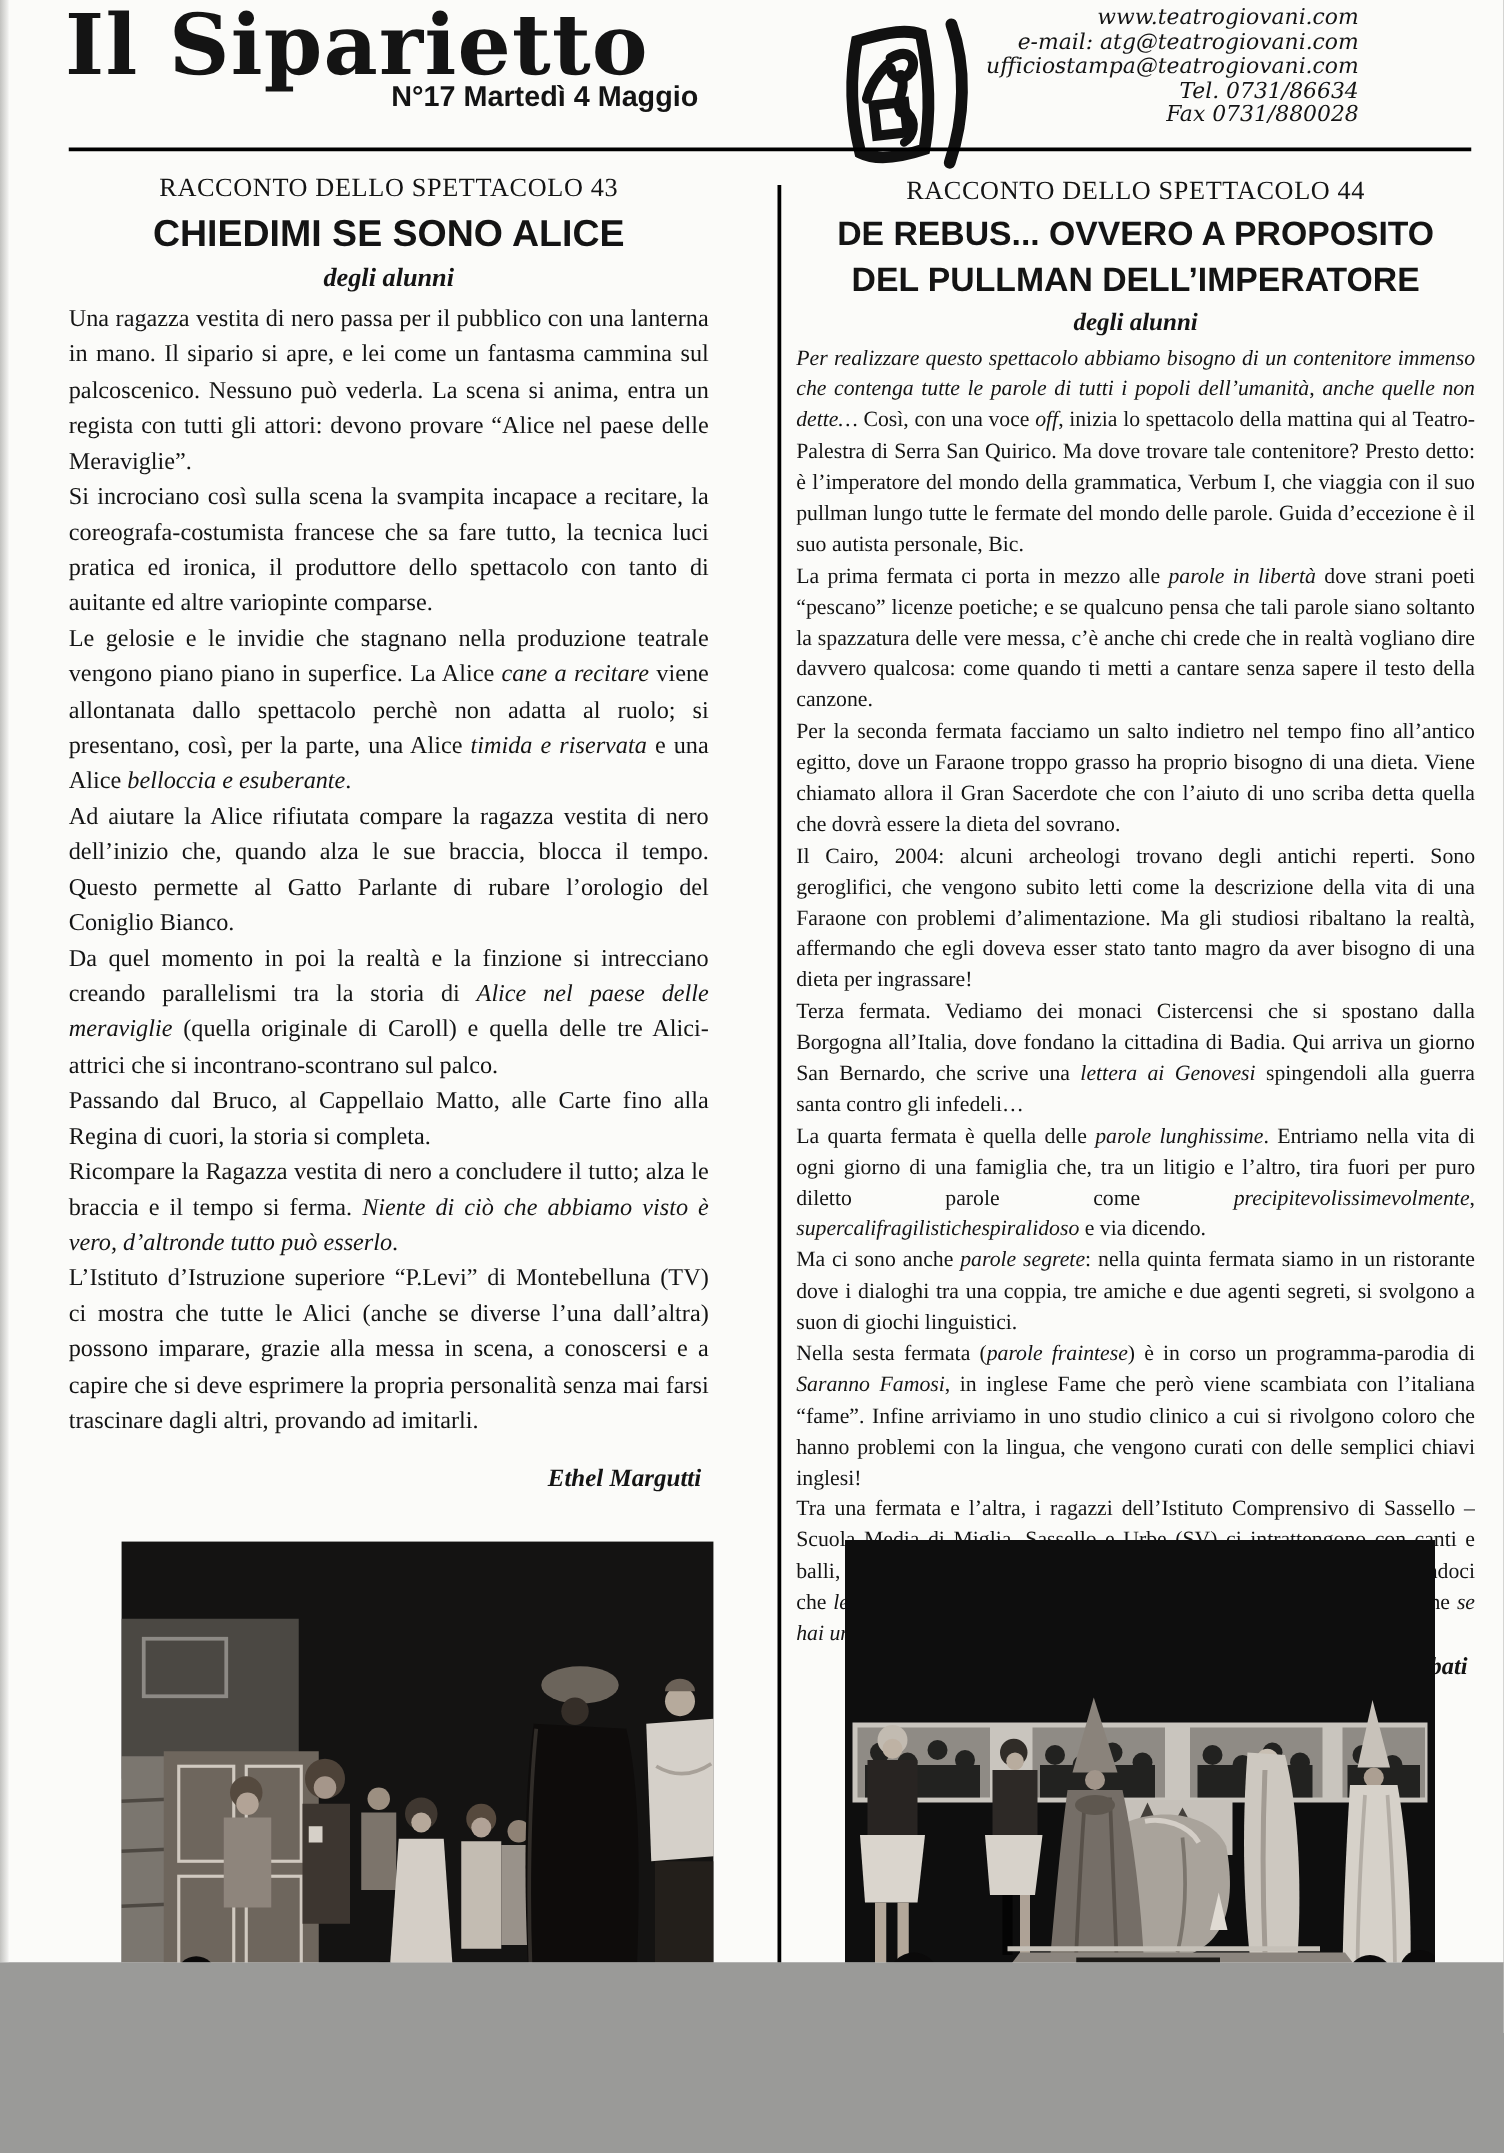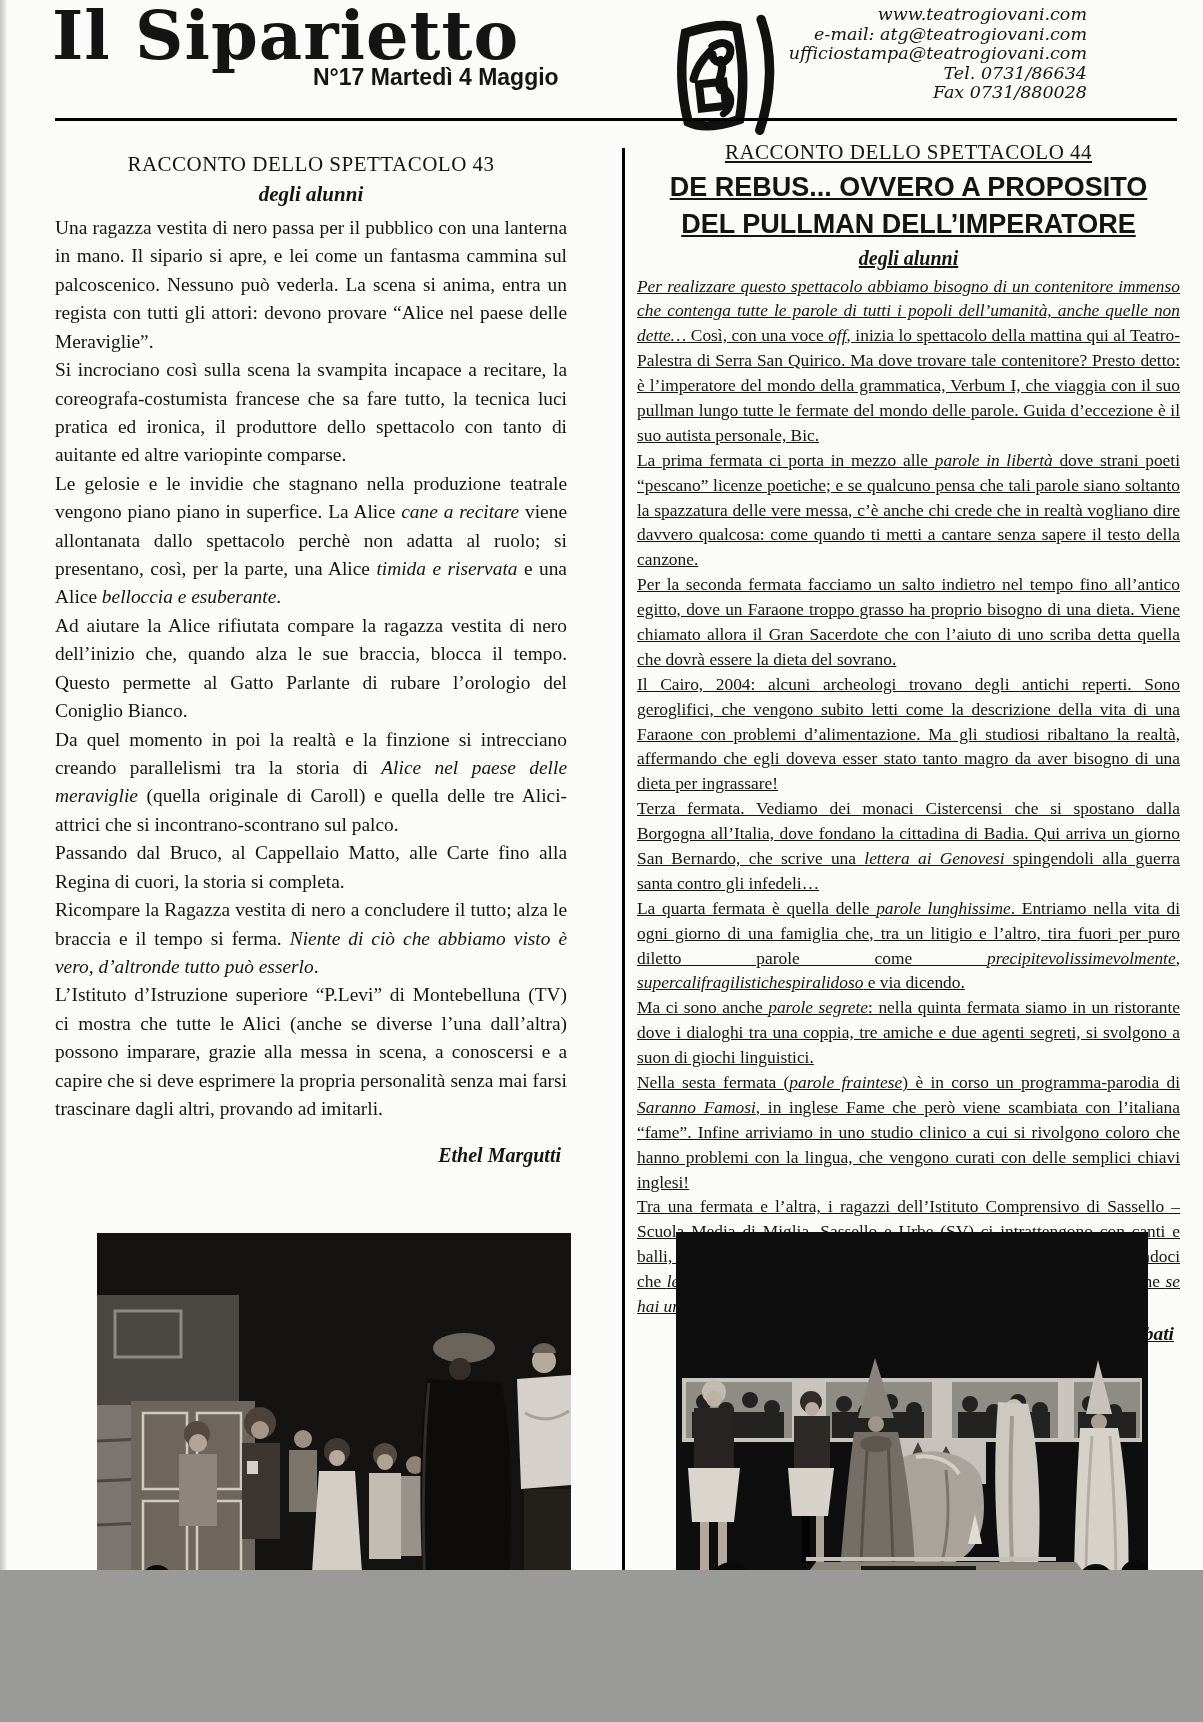--- a/index.html
+++ b/index.html
@@ -16,22 +16,22 @@
         font-weight:bold;font-size:23px;white-space:nowrap;}
   .logo{position:absolute;left:645px;top:6px;width:135px;height:100px;}
   .contact{position:absolute;right:116px;top:5px;text-align:right;font-style:italic;
         font-size:17.5px;line-height:19.5px;font-family:"DejaVu Serif",serif;white-space:nowrap;margin-left:24px;}
 
   .rule{position:absolute;left:55px;top:118px;width:1122px;height:3px;background:#000;}
   .divider{position:absolute;left:622px;top:148px;width:3px;height:1442px;background:#000;}
 
   
   .col{position:absolute;}
-  .col-left{left:55px;top:152px;width:512px;}
-  .col-right{left:637px;top:140px;width:543px;text-decoration:underline;}
+  .col-left{left:55px;top:138px;width:512px;}
+  .col-right{left:637px;top:140px;width:543px;}
   .kicker{text-align:center;font-size:21px;letter-spacing:.5px;white-space:nowrap;}
   .headline{font-family:"Liberation Sans",sans-serif;font-weight:bold;text-align:center;}
   .col-left .headline{font-size:30px;margin-top:8px;}
   .col-right .headline{font-size:27px;line-height:1.38;margin-top:4px;}
   .byline{text-align:center;font-weight:bold;font-style:italic;font-size:21px;margin-top:5px;}
   .col-right .byline{font-size:20px;margin-top:3px;}
   .body-p{margin:0;text-align:justify;}
   .col-left .body-p{font-size:19.4px;line-height:1.465;}
   .col-right .body-p{font-size:17.4px;line-height:1.43;}
   .col-left .article-body{margin-top:7px;}
@@ -76,20 +76,21 @@
     <div>ufficiostampa@teatrogiovani.com</div>
     <div>Tel. 0731/86634</div>
     <div>Fax 0731/880028</div>
   </div>
 
   <div class="rule"></div>
   <div class="divider"></div>
 
   <div class="col col-left">
     <div class="kicker">RACCONTO DELLO SPETTACOLO 43</div>
+    <div class="headline">CHIEDIMI SE SONO ALICE</div>
     <div class="byline">degli alunni</div>
     <div class="article-body">
       <p class="body-p"><span>Una ragazza vestita di nero passa per il pubblico con una lanterna in mano. Il sipario si apre, e lei come un fantasma cammina sul palcoscenico. Nessuno può vederla. La scena si anima, entra un regista con tutti gli attori: devono provare “Alice nel paese delle Meraviglie”.</span></p>
       <p class="body-p"><span>Si incrociano così sulla scena la svampita incapace a recitare, la coreografa-costumista francese che sa fare tutto, la tecnica luci pratica ed ironica, il produttore dello spettacolo con tanto di auitante ed altre variopinte comparse.</span></p>
       <p class="body-p"><span>Le gelosie e le invidie che stagnano nella produzione teatrale vengono piano piano in superfice. La Alice </span><span class="it">cane a recitare</span><span> viene allontanata dallo spettacolo perchè non adatta al ruolo; si presentano, così, per la parte, una Alice </span><span class="it">timida e riservata</span><span> e una Alice </span><span class="it">belloccia e esuberante</span><span>.</span></p>
       <p class="body-p"><span>Ad aiutare la Alice rifiutata compare la ragazza vestita di nero dell’inizio che, quando alza le sue braccia, blocca il tempo. Questo permette al Gatto Parlante di rubare l’orologio del Coniglio Bianco.</span></p>
       <p class="body-p"><span>Da quel momento in poi la realtà e la finzione si intrecciano creando parallelismi tra la storia di </span><span class="it">Alice nel paese delle meraviglie</span><span> (quella originale di Caroll) e quella delle tre Alici-attrici che si incontrano-scontrano sul palco.</span></p>
       <p class="body-p"><span>Passando dal Bruco, al Cappellaio Matto, alle Carte fino alla Regina di cuori, la storia si completa.</span></p>
       <p class="body-p"><span>Ricompare la Ragazza vestita di nero a concludere il tutto; alza le braccia e il tempo si ferma. </span><span class="it">Niente di ciò che abbiamo visto è vero, d’altronde tutto può esserlo</span><span>.</span></p>
       <p class="body-p"><span>L’Istituto d’Istruzione superiore “P.Levi” di Montebelluna (TV) ci mostra che tutte le Alici (anche se diverse l’una dall’altra) possono imparare, grazie alla messa in scena, a conoscersi e a capire che si deve esprimere la propria personalità senza mai farsi trascinare dagli altri, provando ad imitarli.</span></p>

